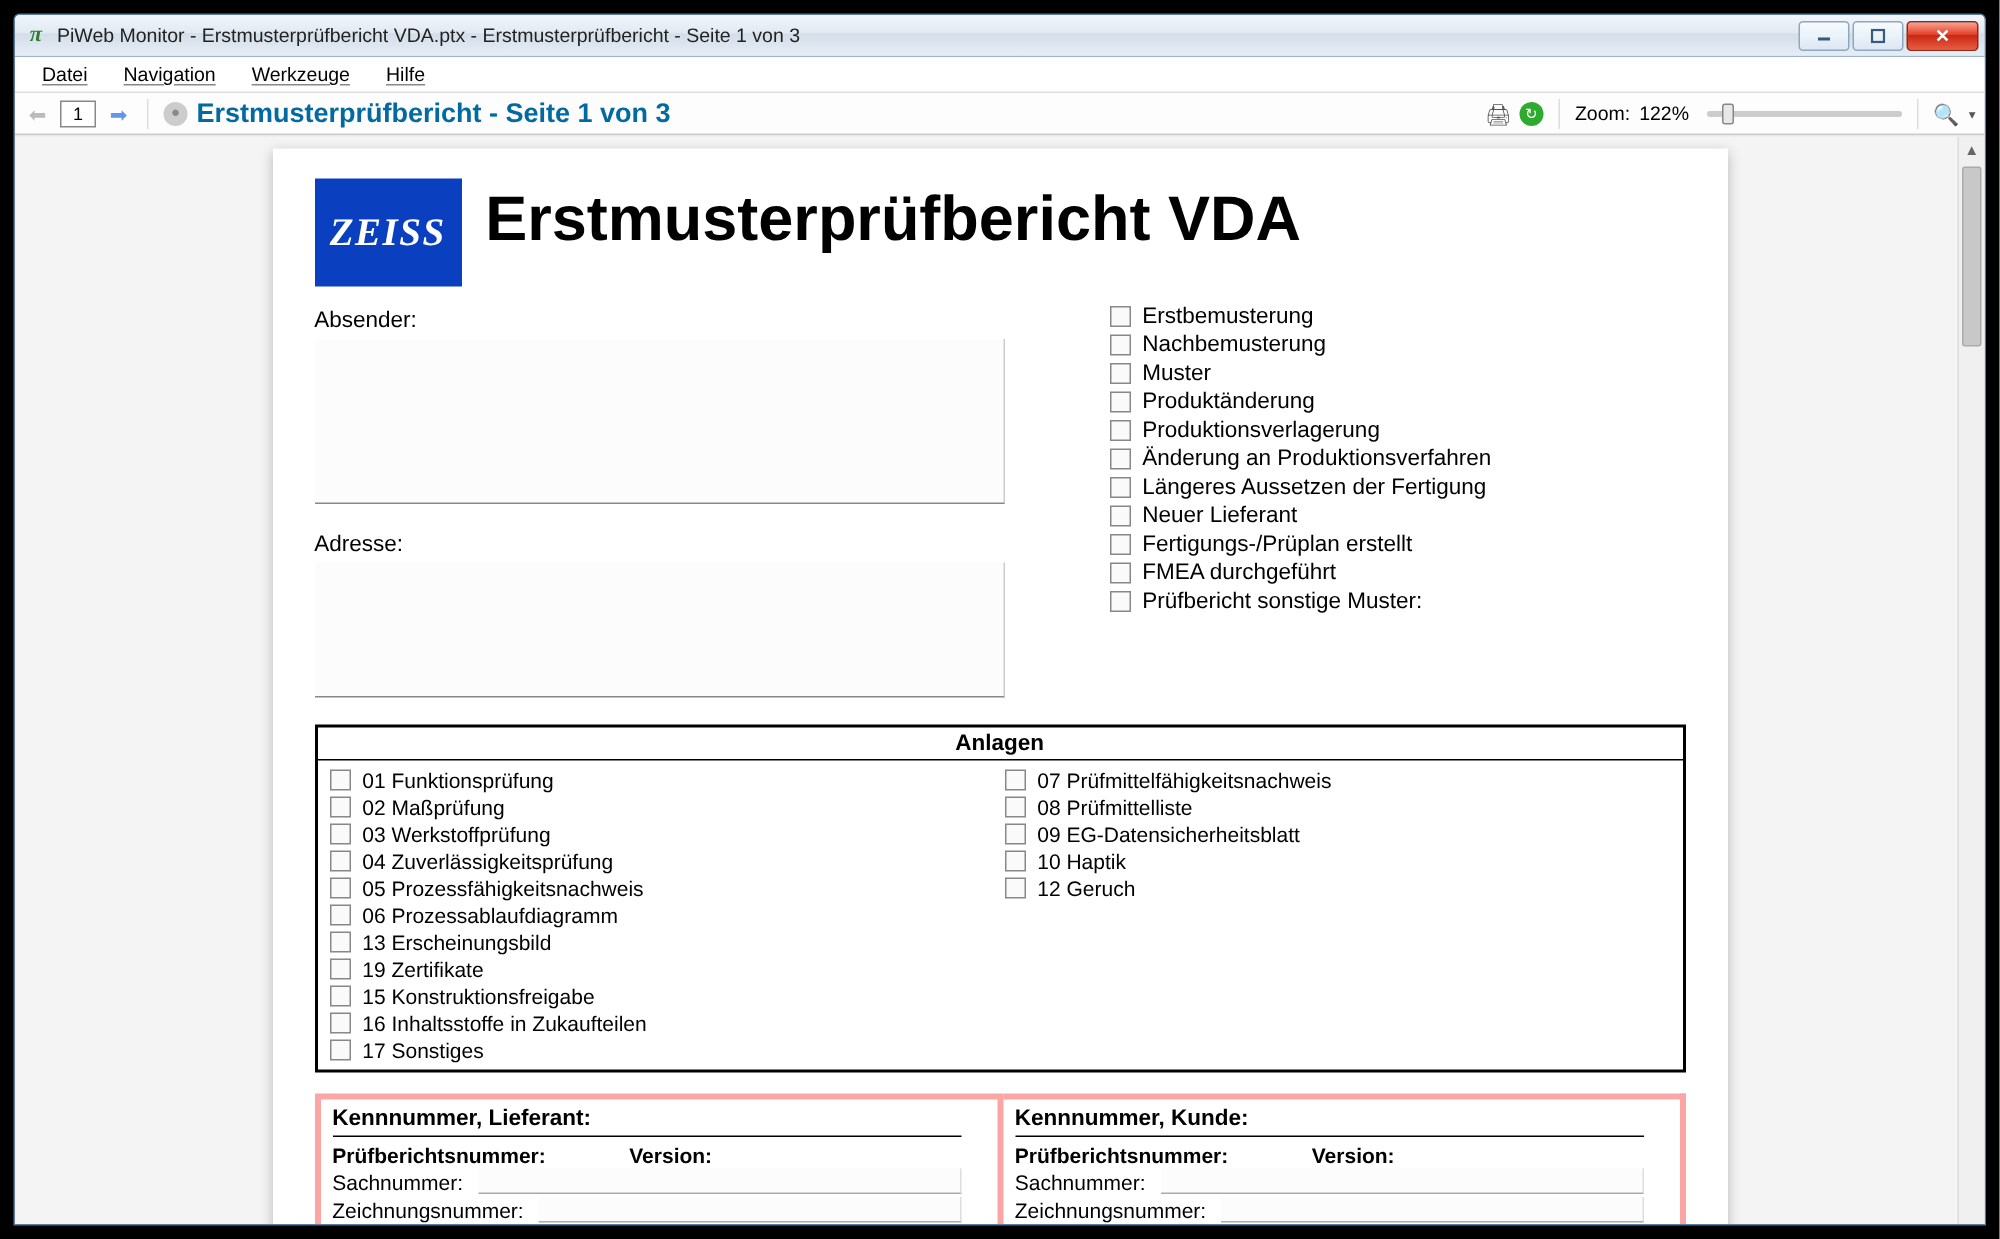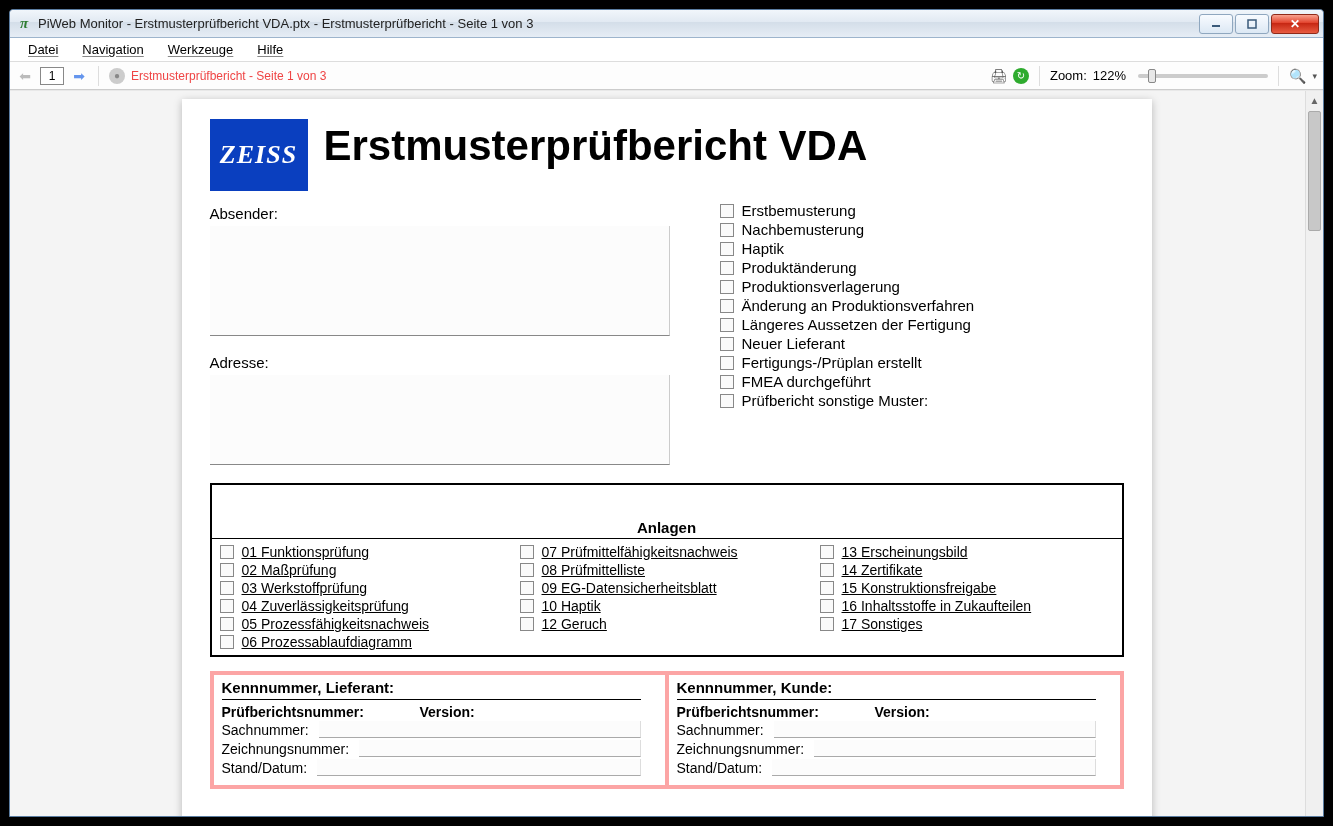--- a/index.html
+++ b/index.html
@@ -90,21 +90,21 @@
     border: 1px solid #888; background:#fff;
     font-size: 12px; text-align: center; line-height:16px;
   }
   .tb-icon {
     width: 16px; height:16px; display:inline-flex; align-items:center; justify-content:center;
     border-radius: 50%;
   }
   .tb-icon.gray { background:#ccc; color:#888; font-size:10px; }
   .tb-icon.print { color:#555; font-size:14px; }
   .tb-icon.green { background:#2eab2e; color:#fff; font-size:10px; }
-  .toolbar .crumb { font-weight: normal; font-size: 12px; color:#ef4444; }
+  .toolbar .crumb { font-weight: bold; font-size: 18px; color:#0369a1; }
   .toolbar .spacer { flex:1; }
   .zoom-label { font-size:13px; }
   .zoom-val { font-size:13px; margin-right:6px; }
   .zoom-slider {
     width: 130px; height: 4px; background:#ccc; position:relative; border-radius:2px;
   }
   .zoom-thumb {
     position:absolute; top:-5px; left:10px;
     width:8px; height:14px; background:#e8e8e8; border:1px solid #888; border-radius:2px;
   }
@@ -134,46 +134,45 @@
   .logo {
     width: 98px; height: 72px; background:#0a3fbf;
     display:flex; align-items:center; justify-content:center;
     color:#fff; font-family: Georgia, serif; font-style:italic; font-weight:bold;
     font-size: 26px; letter-spacing:1px;
   }
   .report-title {
     font-size: 42px; font-weight: bold; color:#000;
     line-height: 1.0; margin-top: 6px;
   }
-  .upper-section { display:flex; margin-top:2px;}
+  .upper-section { display:flex; gap:20px; margin-top:2px;}
   .left-col { width: 510px; }
   .right-col { flex:1; padding-top: 2px; text-align: right; }
   .field-label { font-size:15px; margin-top:6px; }
   .text-box {
     border-bottom:1px solid #888; border-right:1px solid #ccc;
     background:#fcfcfc; width: 460px; margin-top:4px;
   }
   .tb-sm { height: 110px; }
   .tb-md { height: 90px; }
   .chk-row { display:flex; align-items:center; gap:8px; padding:1px 0; font-size:15px;}
   .chk {
     width:14px; height:14px; border:1px solid #888; background:#fafafa; flex-shrink:0;
   }
   .anlagen-box {
     border: 2px solid #000; margin-top: 18px;
   }
   .anlagen-title {
     text-align:center; font-weight:bold; font-size:15px;
-    border-bottom: 1px solid #000; padding:2px 0;margin-top:32px;
+    border-bottom: 1px solid #000; padding:2px 0;
   }
   .anlagen-grid {
-    display:grid; grid-template-columns: 1fr 1fr 1fr;
+    display:grid; grid-template-columns: 1fr 1fr;
     padding: 4px 8px;
     column-gap: 6px;
-    text-decoration: underline;
   }
   .anlagen-grid .chk-row { font-size:14px; padding:1px 0;}
 
   .two-col-boxes { display:flex; gap:0; margin-top:14px; }
   .info-box {
     border: 4px solid #fca5a5; flex:1; padding: 4px 24px 8px 8px;
   }
   .info-box + .info-box { border-left: none; }
   .info-box .ib-title { font-weight:bold; font-size:15px; border-bottom:1px solid #000; padding-bottom:3px; margin-bottom:4px;}
   .ib-row { display:flex; align-items:center; gap:10px; font-size:14px; padding:1px 0;}
@@ -257,21 +256,21 @@
             <div class="chk-row">
               <div class="chk"></div>
               <span>Erstbemusterung</span>
             </div>
             <div class="chk-row">
               <div class="chk"></div>
               <span>Nachbemusterung</span>
             </div>
             <div class="chk-row">
               <div class="chk"></div>
-              <span>Haptik</span>
+              <span>Muster</span>
             </div>
             <div class="chk-row">
               <div class="chk"></div>
               <span>Produktänderung</span>
             </div>
             <div class="chk-row">
               <div class="chk"></div>
               <span>Produktionsverlagerung</span>
             </div>
             <div class="chk-row">
@@ -352,21 +351,21 @@
                 <span>12 Geruch</span>
               </div>
             </div>
           <div id="anlagen-c3">
               <div class="chk-row">
                 <div class="chk"></div>
                 <span>13 Erscheinungsbild</span>
               </div>
               <div class="chk-row">
                 <div class="chk"></div>
-                <span>14 Zertifikate</span>
+                <span>19 Zertifikate</span>
               </div>
               <div class="chk-row">
                 <div class="chk"></div>
                 <span>15 Konstruktionsfreigabe</span>
               </div>
               <div class="chk-row">
                 <div class="chk"></div>
                 <span>16 Inhaltsstoffe in Zukaufteilen</span>
               </div>
               <div class="chk-row">

